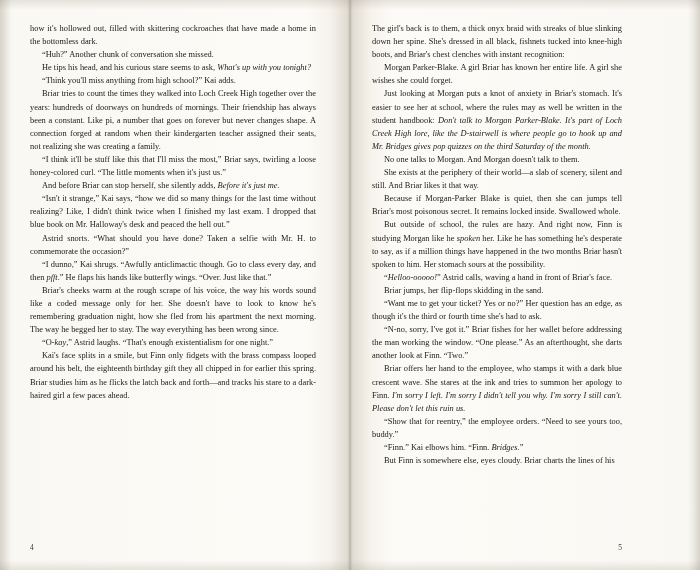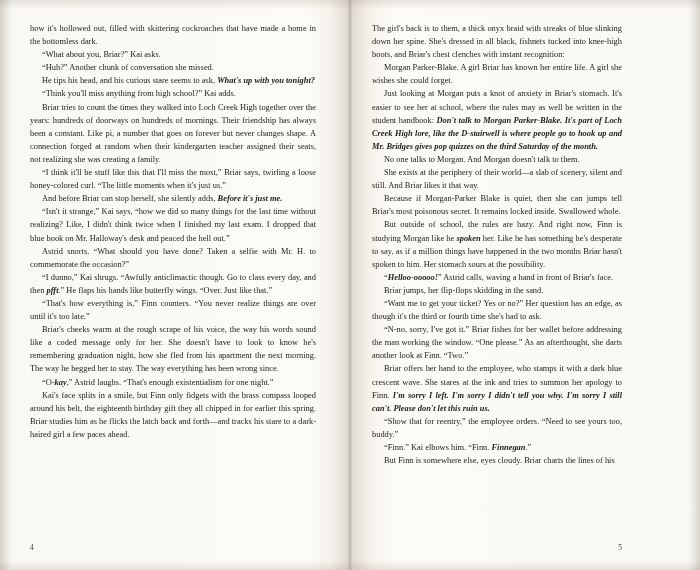--- a/index.html
+++ b/index.html
@@ -43,21 +43,21 @@
     text-justify: inter-word;
     hyphens: auto;
   }
   .col p {
     margin: 0;
     text-indent: 12px;
   }
   .col p.noindent {
     text-indent: 0;
   }
-  em { font-style: italic; font-weight: bold; }
+  em { font-style: italic; }
   .folio {
     position: absolute;
     bottom: 18px;
     font-size: 7.5px;
     color: #3a3a36;
     font-family: "Liberation Serif", serif;
   }
   .folio-left { left: 30px; }
   .folio-right { right: 30px; }
   .gutter-shadow {
@@ -96,31 +96,29 @@
   }
 </style>
 </head>
 <body>
 
 <div class="book">
 
   <div class="page page-left">
     <div class="col" id="left-col">
         <p class="noindent">how it's hollowed out, filled with skittering cockroaches that have made a home in the bottomless dark.</p>
-        <p class="">“What about you, Briar?” Kai asks.</p>
         <p class="">“Huh?” Another chunk of conversation she missed.</p>
         <p class="">He tips his head, and his curious stare seems to ask, <em>What's up with you tonight?</em></p>
         <p class="">“Think you'll miss anything from high school?” Kai adds.</p>
         <p class="">Briar tries to count the times they walked into Loch Creek High together over the years: hundreds of doorways on hundreds of mornings. Their friendship has always been a constant. Like pi, a number that goes on forever but never changes shape. A connection forged at random when their kindergarten teacher assigned their seats, not realizing she was creating a family.</p>
         <p class="">“I think it'll be stuff like this that I'll miss the most,” Briar says, twirling a loose honey-colored curl. “The little moments when it's just us.”</p>
         <p class="">And before Briar can stop herself, she silently adds, <em>Before it's just me.</em></p>
         <p class="">“Isn't it strange,” Kai says, “how we did so many things for the last time without realizing? Like, I didn't think twice when I finished my last exam. I dropped that blue book on Mr. Halloway's desk and peaced the hell out.”</p>
         <p class="">Astrid snorts. “What should you have done? Taken a selfie with Mr. H. to commemorate the occasion?”</p>
         <p class="">“I dunno,” Kai shrugs. “Awfully anticlimactic though. Go to class every day, and then <em>pfft</em>.” He flaps his hands like butterfly wings. “Over. Just like that.”</p>
-        <p class="">“That's how everything is,” Finn counters. “You never realize things are over until it's too late.”</p>
         <p class="">Briar's cheeks warm at the rough scrape of his voice, the way his words sound like a coded message only for her. She doesn't have to look to know he's remembering graduation night, how she fled from his apartment the next morning. The way he begged her to stay. The way everything has been wrong since.</p>
         <p class="">“O-<em>kay</em>,” Astrid laughs. “That's enough existentialism for one night.”</p>
         <p class="">Kai's face splits in a smile, but Finn only fidgets with the brass compass looped around his belt, the eighteenth birthday gift they all chipped in for earlier this spring. Briar studies him as he flicks the latch back and forth—and tracks his stare to a dark-haired girl a few paces ahead.</p>
       </div>
     <div class="folio folio-left">4</div>
   </div>
 
   <div class="page page-right">
     <div class="col" id="right-col">
         <p class="noindent">The girl's back is to them, a thick onyx braid with streaks of blue slinking down her spine. She's dressed in all black, fishnets tucked into knee-high boots, and Briar's chest clenches with instant recognition:</p>
@@ -129,21 +127,21 @@
         <p class="">No one talks to Morgan. And Morgan doesn't talk to them.</p>
         <p class="">She exists at the periphery of their world—a slab of scenery, silent and still. And Briar likes it that way.</p>
         <p class="">Because if Morgan-Parker Blake is quiet, then she can jumps tell Briar's most poisonous secret. It remains locked inside. Swallowed whole.</p>
         <p class="">But outside of school, the rules are hazy. And right now, Finn is studying Morgan like he <em>spoken</em> her. Like he has something he's desperate to say, as if a million things have happened in the two months Briar hasn't spoken to him. Her stomach sours at the possibility.</p>
         <p class="">“<em>Helloo-ooooo!</em>” Astrid calls, waving a hand in front of Briar's face.</p>
         <p class="">Briar jumps, her flip-flops skidding in the sand.</p>
         <p class="">“Want me to get your ticket? Yes or no?” Her question has an edge, as though it's the third or fourth time she's had to ask.</p>
         <p class="">“N-no, sorry, I've got it.” Briar fishes for her wallet before addressing the man working the window. “One please.” As an afterthought, she darts another look at Finn. “Two.”</p>
         <p class="">Briar offers her hand to the employee, who stamps it with a dark blue crescent wave. She stares at the ink and tries to summon her apology to Finn. <em>I'm sorry I left. I'm sorry I didn't tell you why. I'm sorry I still can't. Please don't let this ruin us.</em></p>
         <p class="">“Show that for reentry,” the employee orders. “Need to see yours too, buddy.”</p>
-        <p class="">“Finn.” Kai elbows him. “Finn. <em>Finnegan</em>.”</p>
+        <p class="">“Finn.” Kai elbows him. “Finn. <em>Bridges</em>.”</p>
         <p class="">But Finn is somewhere else, eyes cloudy. Briar charts the lines of his</p>
       </div>
     <div class="folio folio-right">5</div>
   </div>
 
   <div class="gutter-shadow"></div>
   <div class="edge-shadow-l"></div>
   <div class="edge-shadow-r"></div>
   <div class="edge-shadow-t"></div>
   <div class="edge-shadow-b"></div>

